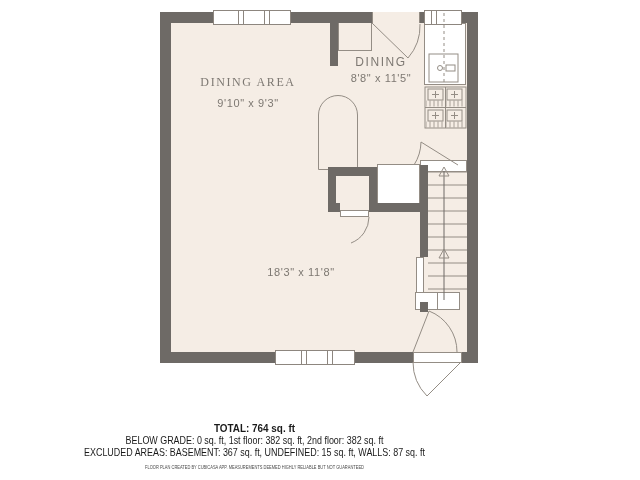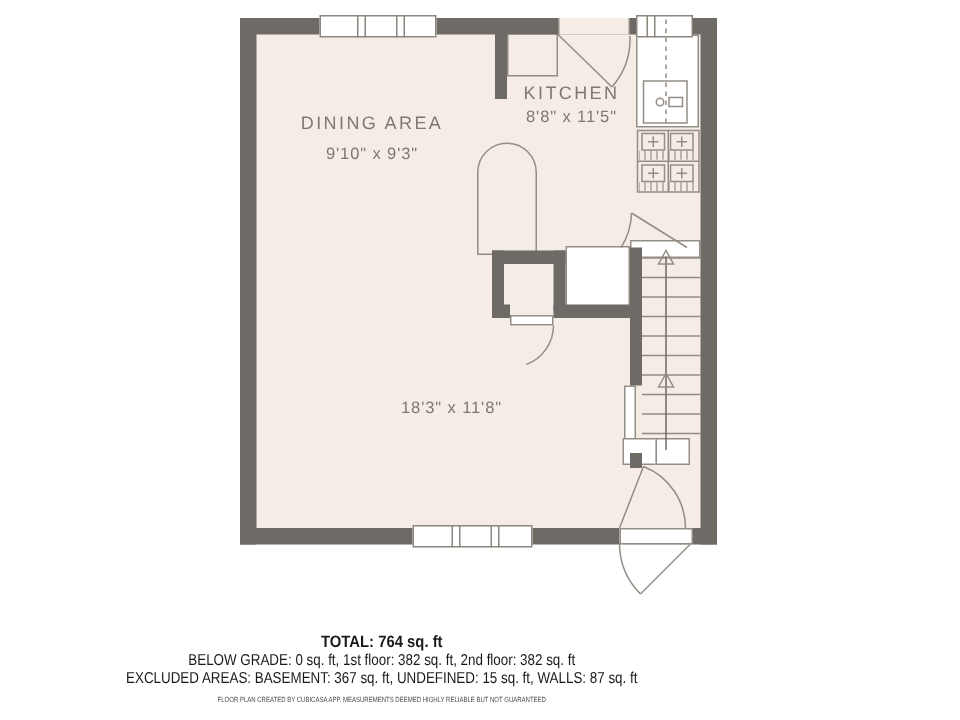--- a/index.html
+++ b/index.html
@@ -128,23 +128,23 @@
     </g>
 
     <g>
       <path class="thin" d="M413,352 L429,311"></path>
       <path class="thin" d="M429,311 A44,44 0 0 1 457,352"></path>
       <path class="thin" d="M413,362 A48,48 0 0 0 427,396"></path>
       <path class="thin" d="M427,396 L461,362"></path>
     </g>
   </svg>
 
-  <div class="room-label" style="left:248px;top:82px;">DINING AREA</div>
+  <div class="room-label" style="left:248px;top:82px;font-family:Liberation Serif, serif;">DINING AREA</div>
   <div class="room-dims" style="left:248px;top:103px;">9'10" x 9'3"</div>
-  <div class="room-label" style="left:381px;top:62px;">KITCHEN</div>
+  <div class="room-label" style="left:381px;top:62px;">DINING</div>
   <div class="room-dims" style="left:381px;top:78px;">8'8" x 11'5"</div>
   <div class="room-dims" style="left:301px;top:272px;">18'3" x 11'8"</div>
 
   <div class="stats" style="top:422px;">
     <div class="stats-total">TOTAL: 764 sq. ft</div>
     <div class="stats-line">BELOW GRADE: 0 sq. ft, 1st floor: 382 sq. ft, 2nd floor: 382 sq. ft</div>
     <div class="stats-line">EXCLUDED AREAS: BASEMENT: 367 sq. ft, UNDEFINED: 15 sq. ft, WALLS: 87 sq. ft</div>
     <div class="disclaimer" style="margin-top:6px;">FLOOR PLAN CREATED BY CUBICASA APP. MEASUREMENTS DEEMED HIGHLY RELIABLE BUT NOT GUARANTEED</div>
   </div>
 

